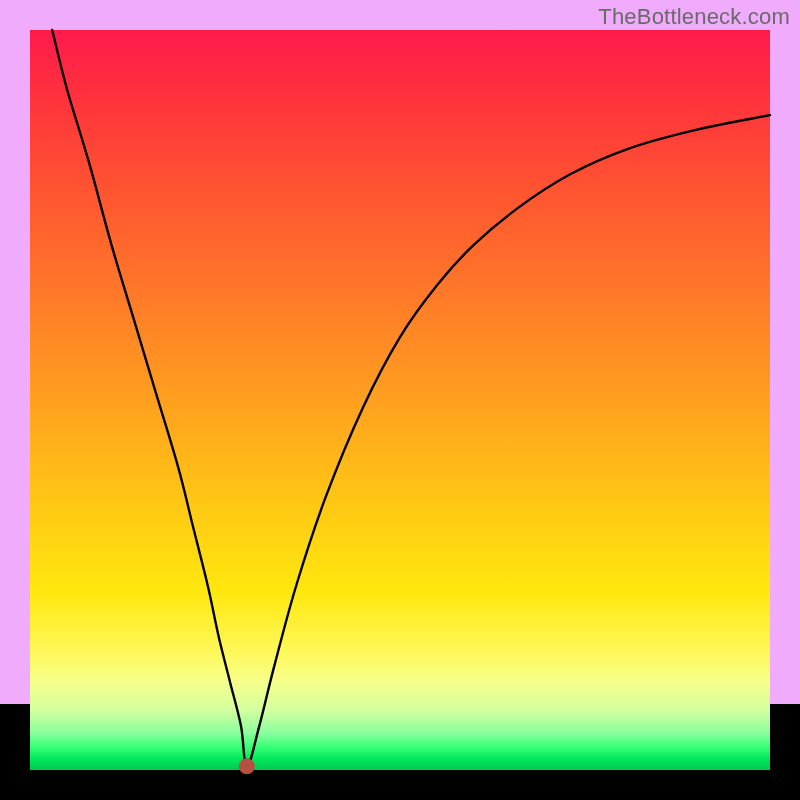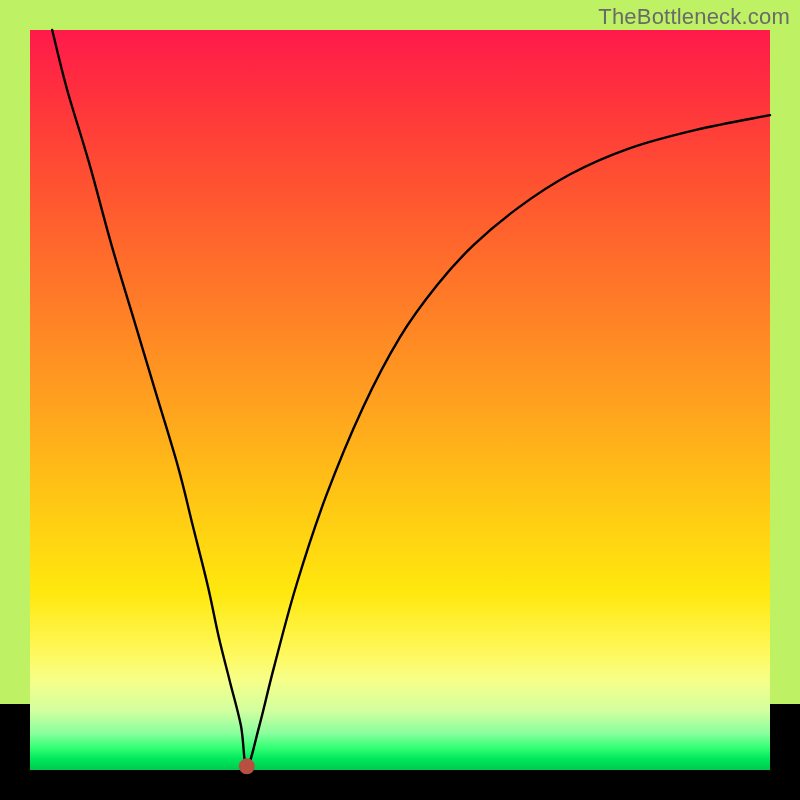--- a/index.html
+++ b/index.html
@@ -8,21 +8,21 @@
     width: 800px;
     height: 800px;
     background: #000;
     overflow: hidden;
     font-family: Arial, Helvetica, sans-serif;
   }
   .frame {
     position: relative;
     width: 800px;
     height: 704px;
-    background: #bef264;
+    background: #f0abfc;
   }
   .watermark {
     position: absolute;
     top: 4px;
     right: 10px;
     color: #6a6a6a;
     font-size: 22px;
     font-weight: 500;
     letter-spacing: 0.2px;
     font-family: Arial, Helvetica, sans-serif;

